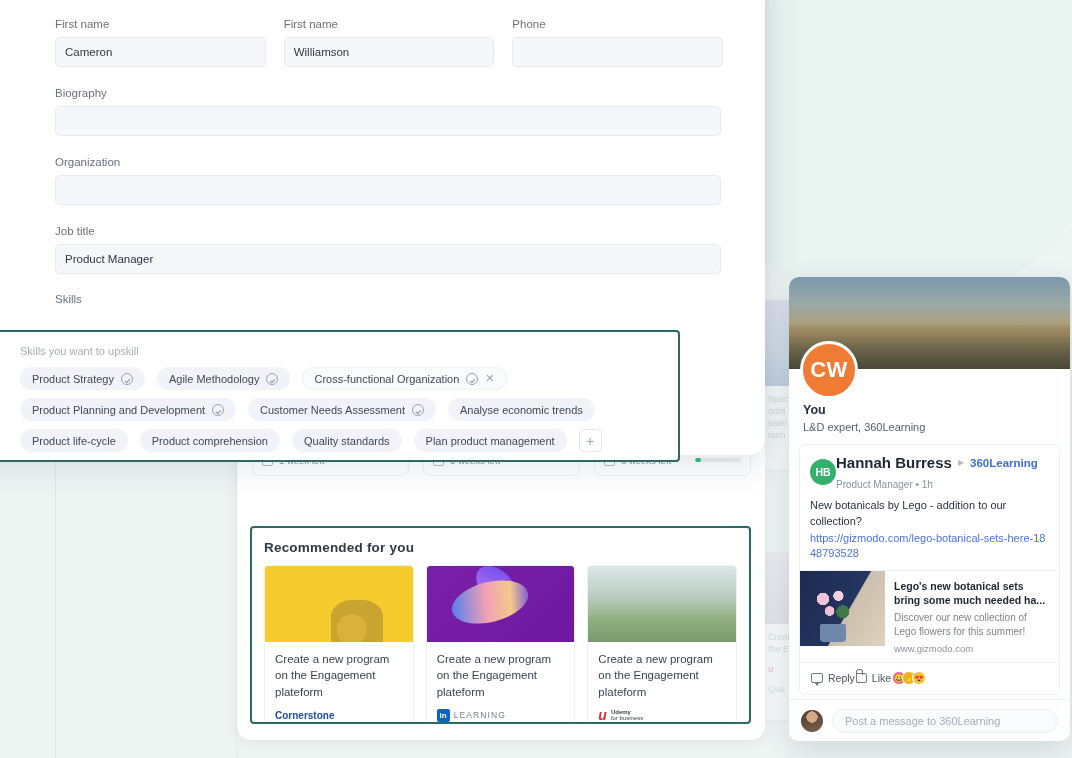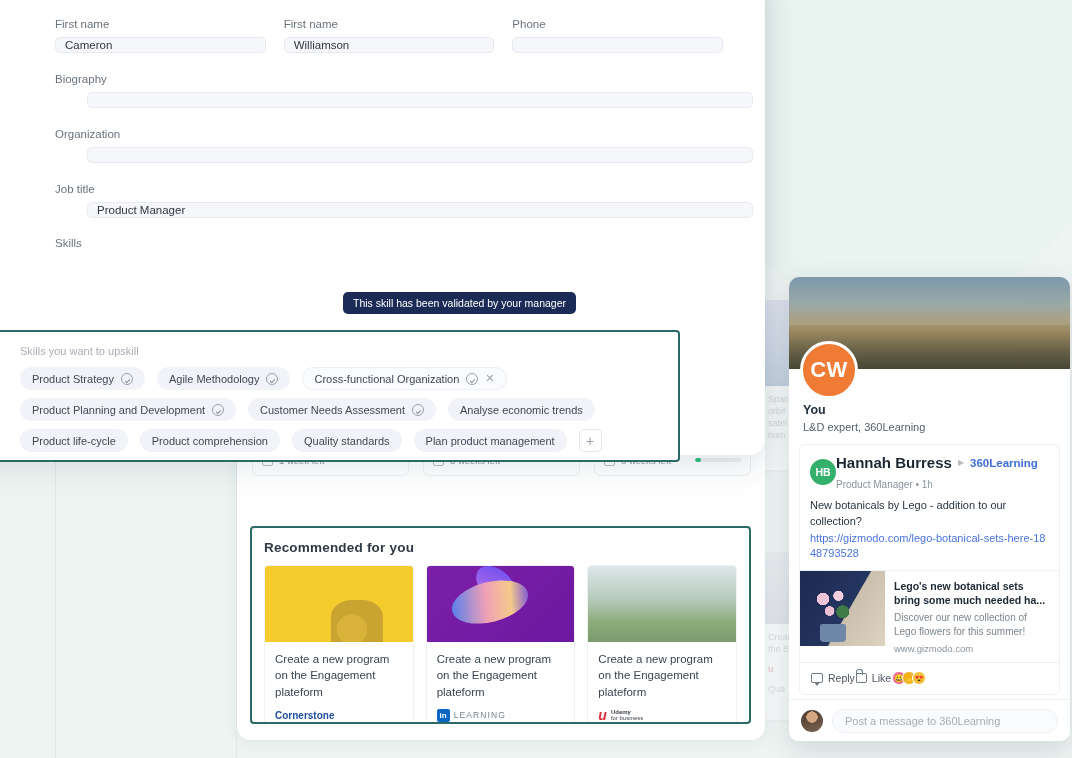--- a/index.html
+++ b/index.html
@@ -91,27 +91,27 @@
 
   
   .profile-card {
     position:absolute; left:-40px; top:-42px; width:805px; height:497px;
     background:#ffffff; border-radius:16px;
     box-shadow:0 10px 34px rgba(25,45,70,.13);
   }
   .pc-inner { position:absolute; left:95px; top:60px; width:668px; }
   .field-label { font-size:11.5px; color:#6a727c; margin-bottom:7px; }
   .input {
-    height:16px; background:#f6f7fa; border:1px solid #e8eaf0; border-radius:5px;
+    height:30px; background:#f6f7fa; border:1px solid #e8eaf0; border-radius:5px;
     display:flex; align-items:center; padding:0 9px; font-size:11.5px; color:#2f3740;
   }
   .row3 { display:flex; gap:18px; }
   .row3 > div { width:211px; }
   .blk { margin-top:20px; }
-  .blk.wide .input { width:666px;margin-left:32px; }
+  .blk.wide .input { width:666px; }
 
   
   .skills-label { font-size:11.5px; color:#6a727c; }
   .skills-box {
     position:absolute; left:-60px; top:372px; width:780px; height:132px;
     border:2.5px solid #2b6a67; border-radius:4px; background:#ffffff;
   }
   .skills-sub { font-size:11px; color:#a9aeb6; padding:13px 0 0 118px; }
   .chips { padding:10px 0 0 118px; display:flex; flex-wrap:wrap; gap:8px 12px; width:700px; }
   .chip {
@@ -407,21 +407,20 @@
         </span>
 
         <span class="chip">
           <span>Plan product management</span>
         </span>
 
         <span class="chip-add">+</span>
       </div>
     </div>
 
-    <div class="tooltip">This skill has been validated by your manager</div>
   </div>
 
   <div class="feed">
     <div class="cover"></div>
     <div class="avatar-big">CW</div>
     <div class="you">You</div>
     <div class="you-sub">L&amp;D expert, 360Learning</div>
 
     <div class="post">
       <div class="post-head">

